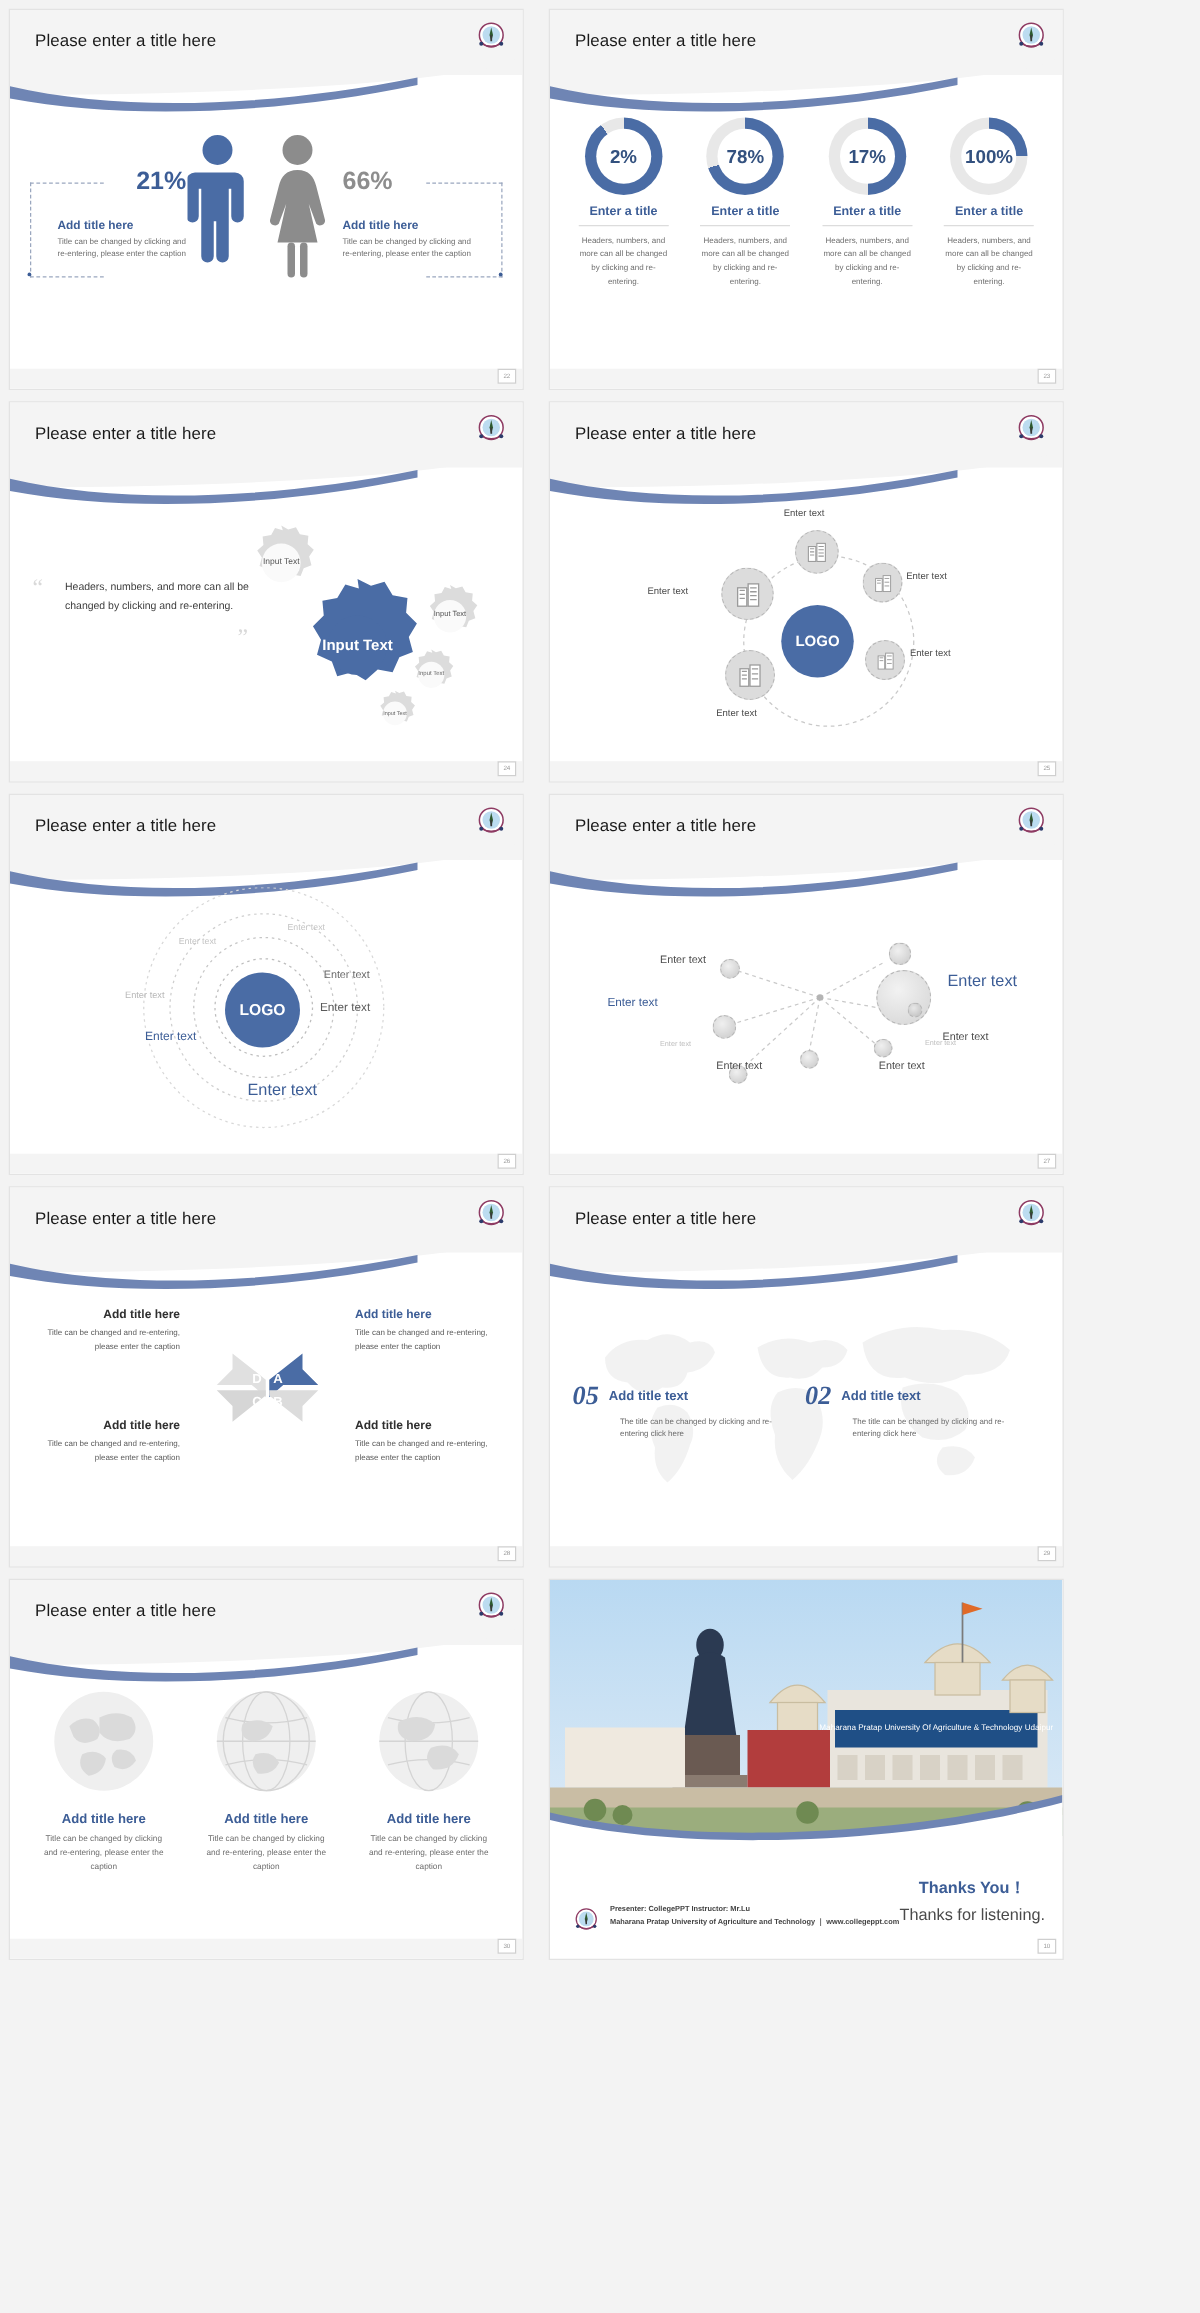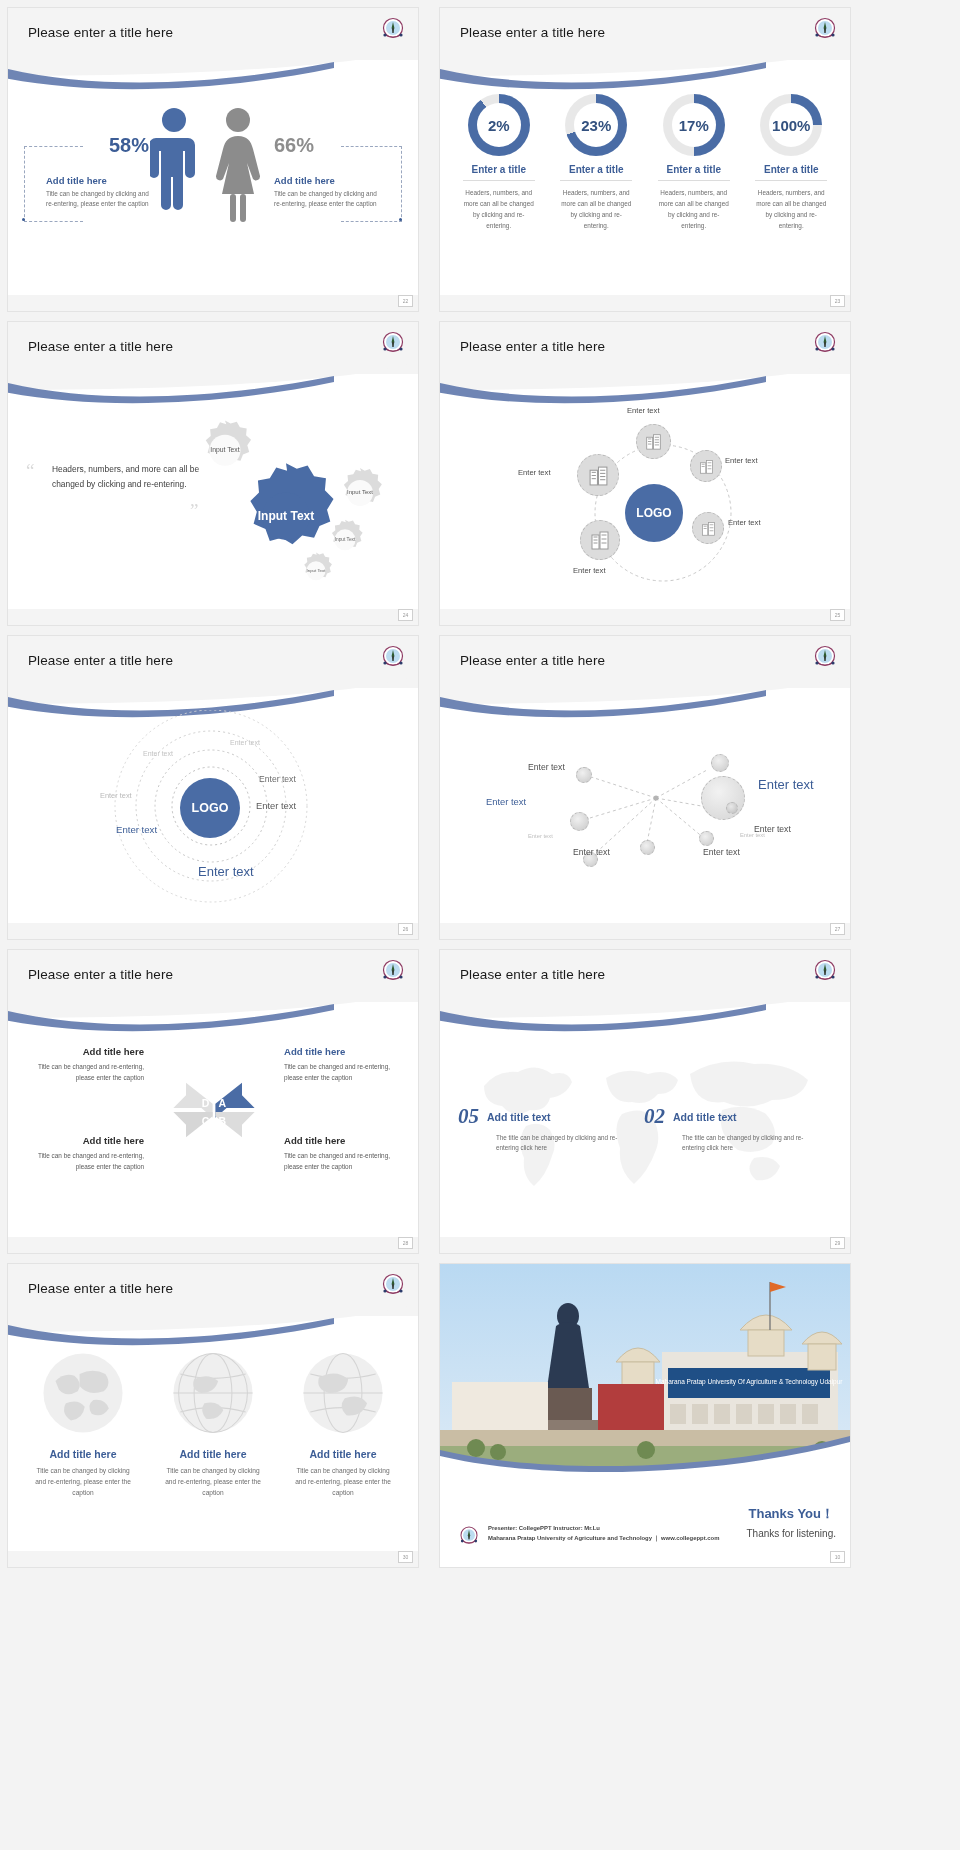--- a/index.html
+++ b/index.html
@@ -61,21 +61,21 @@
   .bignum{font-size:21px;font-weight:bold;font-style:italic;color:#3c5d96;font-family:"Liberation Serif",serif;}
   .numtitle{font-size:10.5px;font-weight:bold;color:#3c5d96;}
   .numbody{font-size:6.3px;line-height:10px;color:#6a6a6a;}
   .g-title{font-size:10.5px;font-weight:bold;color:#3c5d96;margin-top:8px;}
   .g-body{font-size:6.6px;line-height:11px;color:#6d6d6d;width:100px;}
 
   
   .photo{position:absolute;left:0;top:0;width:100%;height:205px;overflow:hidden;}
   .thanks{position:absolute;right:14px;bottom:28px;text-align:center;}
   .thanks-h{font-size:13px;font-weight:bold;color:#3c5d96;}
-  .thanks-s{font-size:10px;color:#4a4a4a;margin-top:5px;}
+  .thanks-s{font-size:13px;color:#4a4a4a;margin-top:5px;}
   .presenter{position:absolute;left:48px;bottom:24px;font-size:5.9px;line-height:9.5px;color:#444;}
 </style>
 </head>
 <body>
 
 <div class="sheet">
 <div class="grid">
 
   <div class="slide">
         <div class="inner">
@@ -112,21 +112,21 @@
             <rect x="26" y="88" width="6" height="28" rx="3" fill="#8c8c8c"></rect>
     </svg>
 
     <div class="dashbox" style="left:16px;top:138px;width:58px;height:74px;border-right:none;border-top-style:dashed"></div>
     <div class="dot" style="left:14px;top:210px"></div>
 
     <div class="dashbox" style="left:333px;top:138px;width:60px;height:74px;border-left:none"></div>
     <div class="dot" style="left:391px;top:210px"></div>
 
     <div style="position:absolute;left:79px;top:126px;width:62px;text-align:right">
-      <div class="p-pct blue">58%</div>
+      <div class="p-pct blue">21%</div>
     </div>
     <div style="position:absolute;left:38px;top:164px;width:104px;">
       <div class="p-h">Add title here</div>
       <div class="tiny" style="margin-top:3px">Title can be changed by clicking and re-entering, please enter the caption</div>
     </div>
 
     <div style="position:absolute;left:266px;top:126px;width:62px;">
       <div class="p-pct grey">66%</div>
     </div>
     <div style="position:absolute;left:266px;top:164px;width:104px;">
@@ -167,21 +167,21 @@
           <div class="hole"></div>
                 <div class="val">2%</div>
         </div>
         <div class="d-title">Enter a title</div>
         <div class="d-rule"></div>
         <div class="d-body" style="margin:0 auto">Headers, numbers, and more can all be changed by clicking and re-entering.</div>
       </div>
       <div style="text-align:center;width:92px">
         <div class="donut" style="margin:0 auto;background:conic-gradient(#4a6ca5 0% 70%, #e8e8e8 70% 100%)">
           <div class="hole"></div>
-                <div class="val">23%</div>
+                <div class="val">78%</div>
         </div>
         <div class="d-title">Enter a title</div>
         <div class="d-rule"></div>
         <div class="d-body" style="margin:0 auto">Headers, numbers, and more can all be changed by clicking and re-entering.</div>
       </div>
       <div style="text-align:center;width:92px">
         <div class="donut" style="margin:0 auto;background:conic-gradient(#4a6ca5 0% 50%, #e8e8e8 50% 100%)">
           <div class="hole"></div>
                 <div class="val">17%</div>
         </div>

